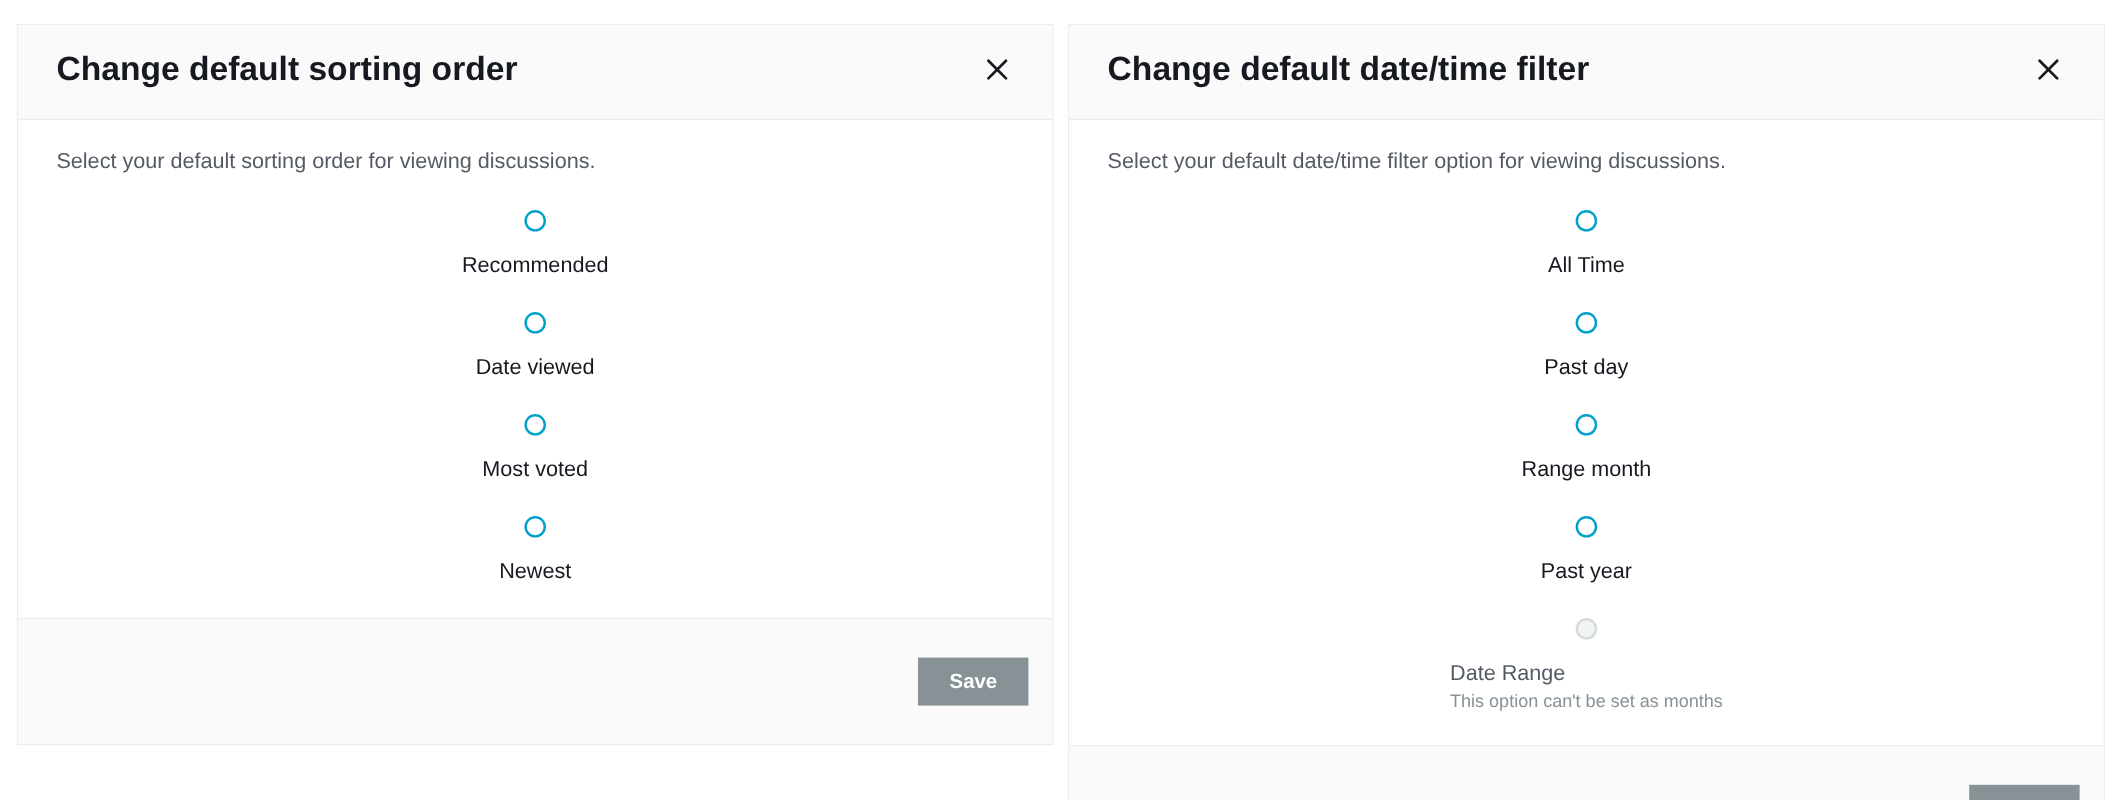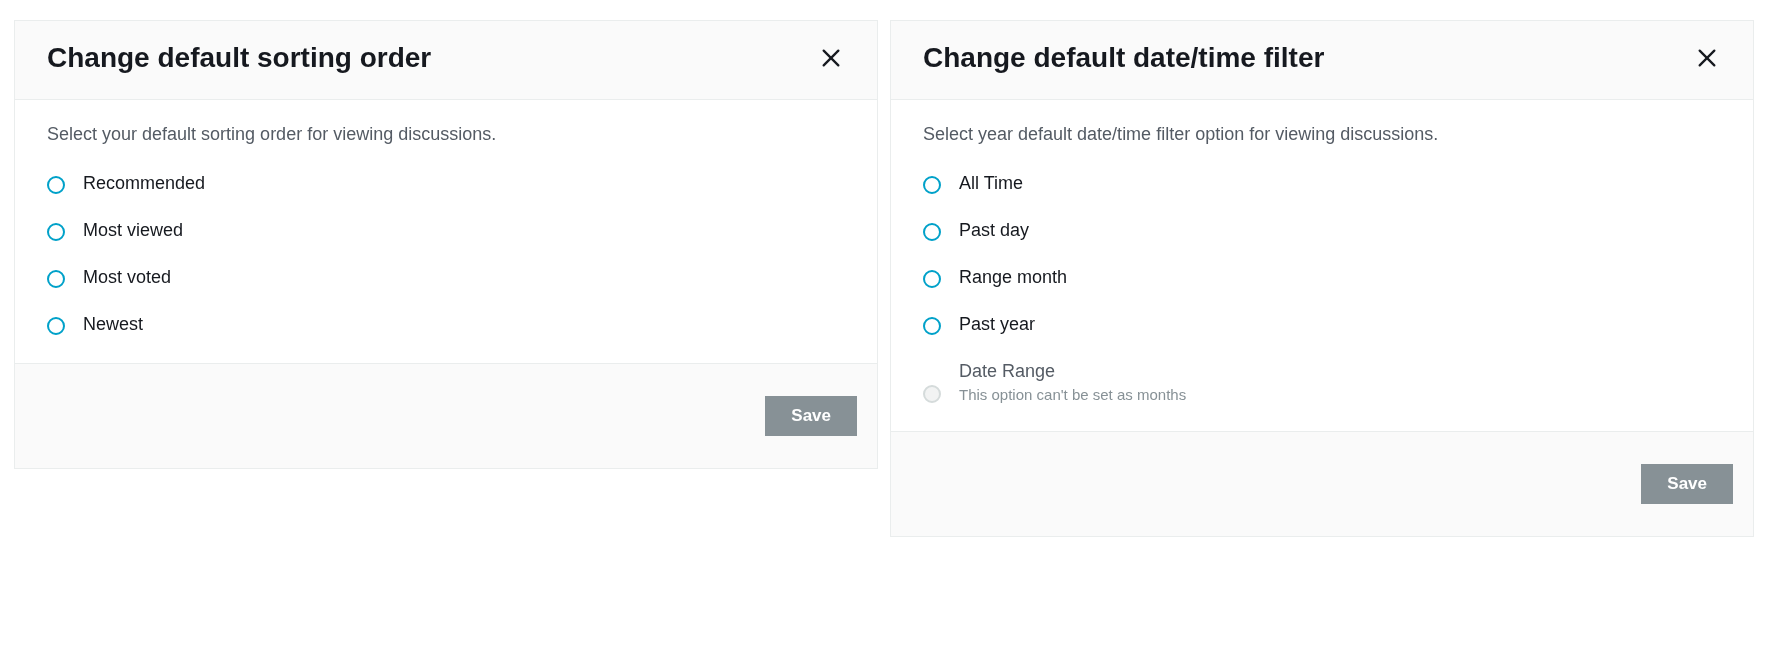--- a/index.html
+++ b/index.html
@@ -57,22 +57,23 @@
     color: #545b64;
     margin-bottom: 28px;
   }
   .radio-list {
     display: flex;
     flex-direction: column;
     gap: 26px;
   }
   .radio-row {
     display: flex;
-    align-items: flex-end;
+    align-items: center;
     gap: 18px;
+    flex-direction: column;
   }
   .radio-circle {
     width: 18px;
     height: 18px;
     border: 2px solid #00a1c9;
     border-radius: 50%;
     flex-shrink: 0;
     margin-top: 2px;
     cursor: pointer;
   }
@@ -125,21 +126,21 @@
     </div>
     <div class="modal-body">
       <div class="prompt">Select your default sorting order for viewing discussions.</div>
       <div class="radio-list">
         <div class="radio-row">
           <div class="radio-circle"></div>
           <div class="radio-label">Recommended</div>
         </div>
         <div class="radio-row">
           <div class="radio-circle"></div>
-          <div class="radio-label">Most viewed</div>
+          <div class="radio-label">Date viewed</div>
         </div>
         <div class="radio-row">
           <div class="radio-circle"></div>
           <div class="radio-label">Most voted</div>
         </div>
         <div class="radio-row">
           <div class="radio-circle"></div>
           <div class="radio-label">Newest</div>
         </div>
       </div>
@@ -153,21 +154,21 @@
     <div class="modal-header">
       <div class="modal-title">Change default date/time filter</div>
       <div class="close-btn">
         <svg viewBox="0 0 24 24" fill="none" stroke="currentColor" stroke-width="2.5" stroke-linecap="round">
           <line x1="4" y1="4" x2="20" y2="20"></line>
           <line x1="20" y1="4" x2="4" y2="20"></line>
         </svg>
       </div>
     </div>
     <div class="modal-body">
-      <div class="prompt">Select year default date/time filter option for viewing discussions.</div>
+      <div class="prompt">Select your default date/time filter option for viewing discussions.</div>
       <div class="radio-list">
         <div class="radio-row">
           <div class="radio-circle"></div>
           <div class="radio-label">All Time</div>
         </div>
         <div class="radio-row">
           <div class="radio-circle"></div>
           <div class="radio-label">Past day</div>
         </div>
         <div class="radio-row">

